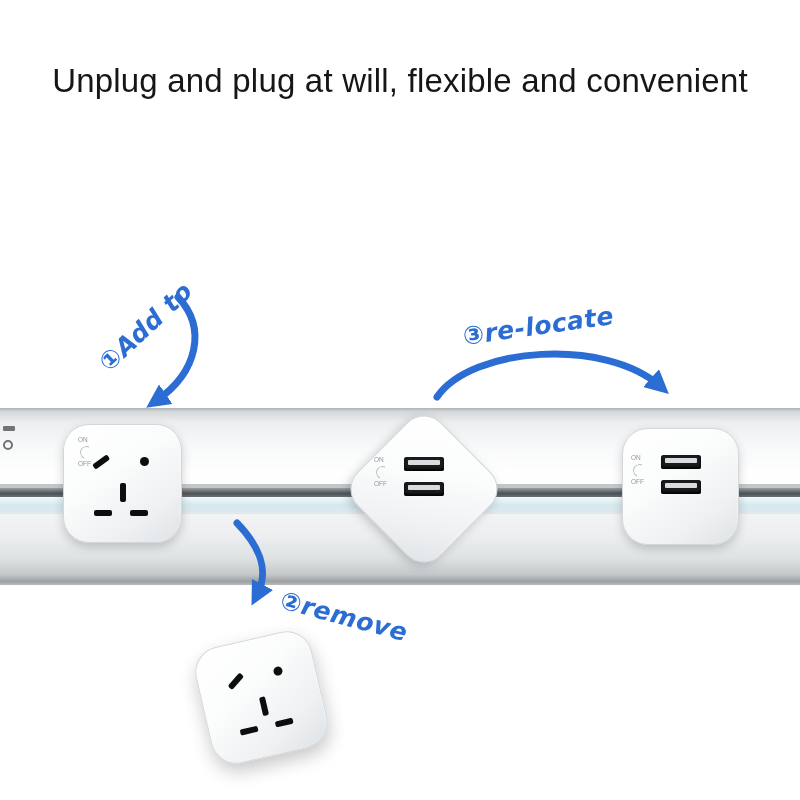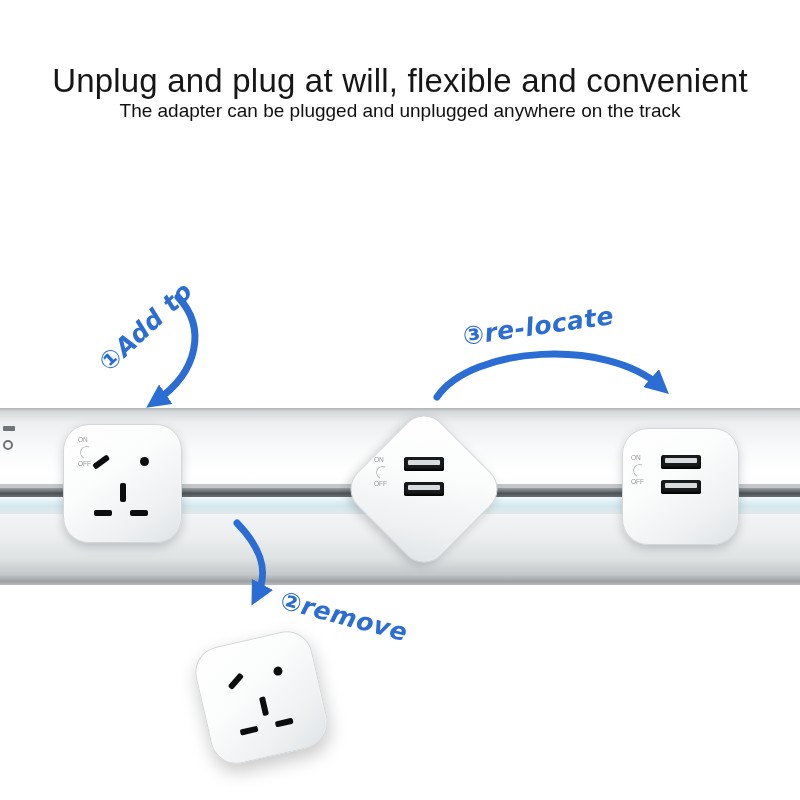--- a/index.html
+++ b/index.html
@@ -77,21 +77,20 @@
   .dial-lm { left:8px;  top:26px; }
 </style>
 </head>
 <body>
 
 <div class="stage">
 
   <h1 class="title">Unplug and plug at will, flexible and convenient</h1>
 
   <div class="subtitle">
-    <div>The adapter can be plugged and unplugged anywhere on the track</div>
   </div>
 
   <svg class="arrows" viewBox="0 0 800 800">
     <defs>
       <marker id="ah" viewBox="0 0 10 10" refX="5" refY="5" markerWidth="3.4" markerHeight="3.4" orient="auto-start-reverse">
         <path d="M0 0 L10 5 L0 10 Z" fill="#2b6dd2"></path>
       </marker>
     </defs>
     <path d="M 178 297 C 207 328, 198 372, 156 401" fill="none" stroke="#2b6dd2" stroke-width="7" stroke-linecap="round" marker-end="url(#ah)"></path>
     <path d="M 437 397 C 472 346, 606 338, 660 386" fill="none" stroke="#2b6dd2" stroke-width="7" stroke-linecap="round" marker-end="url(#ah)"></path>

